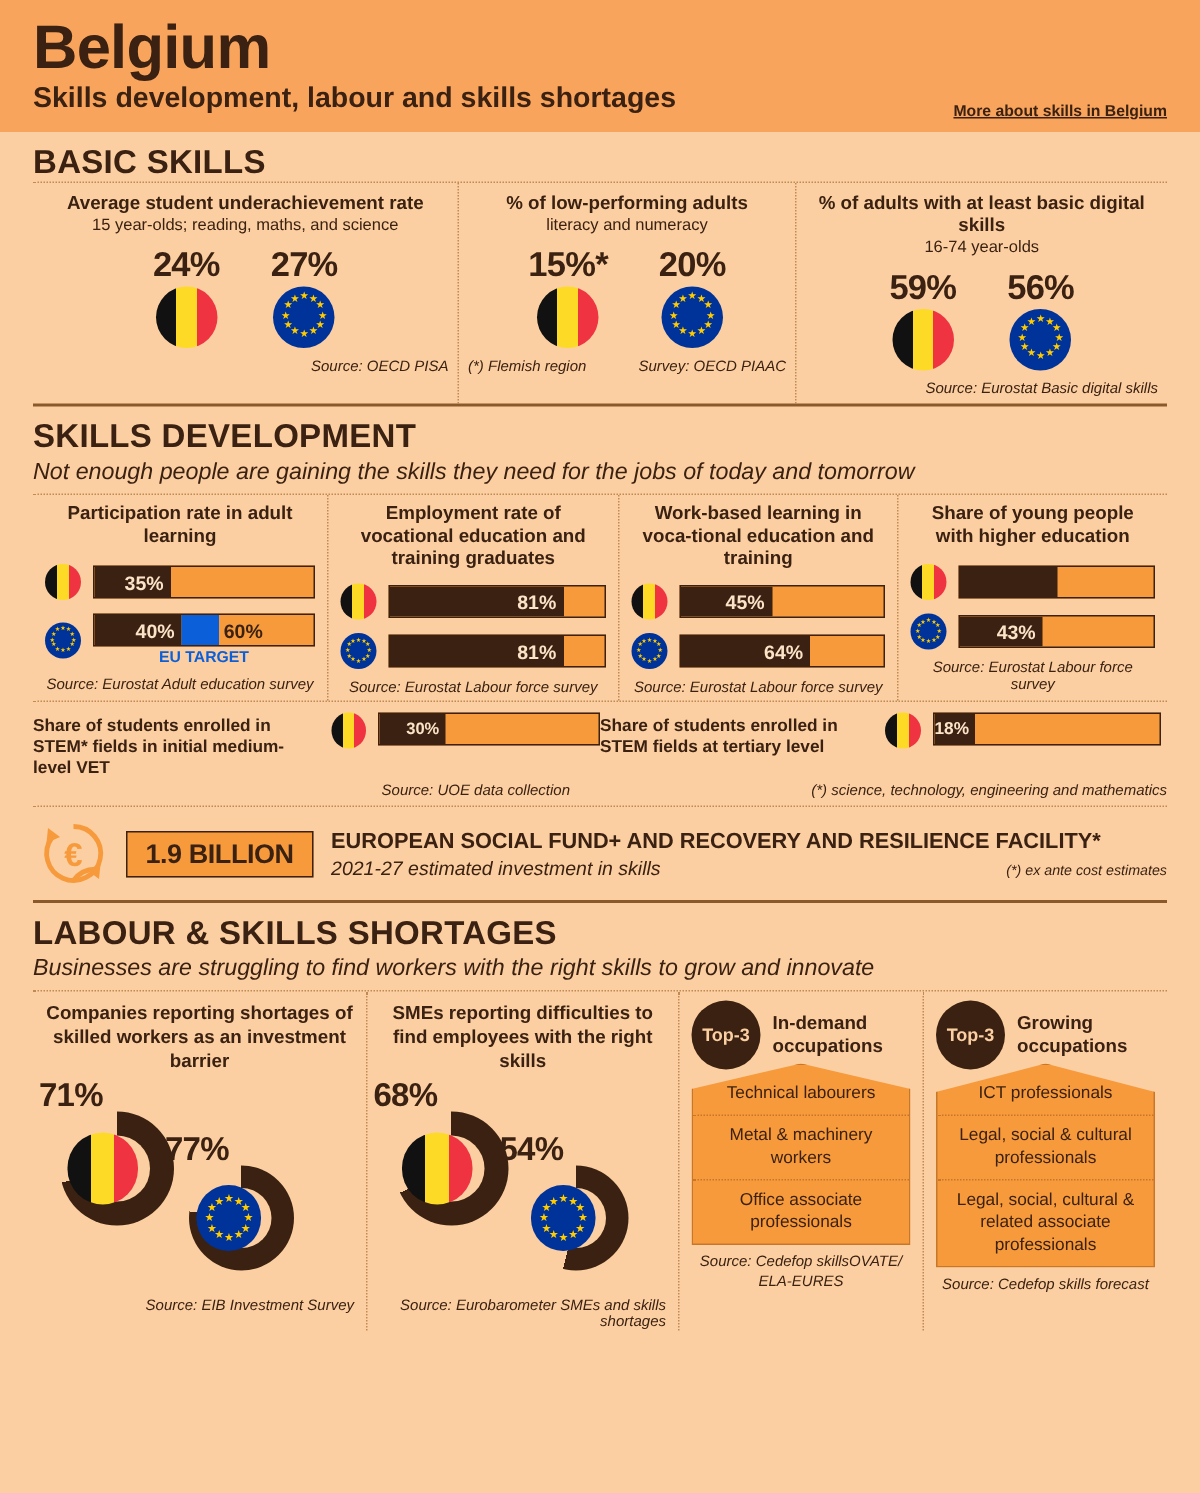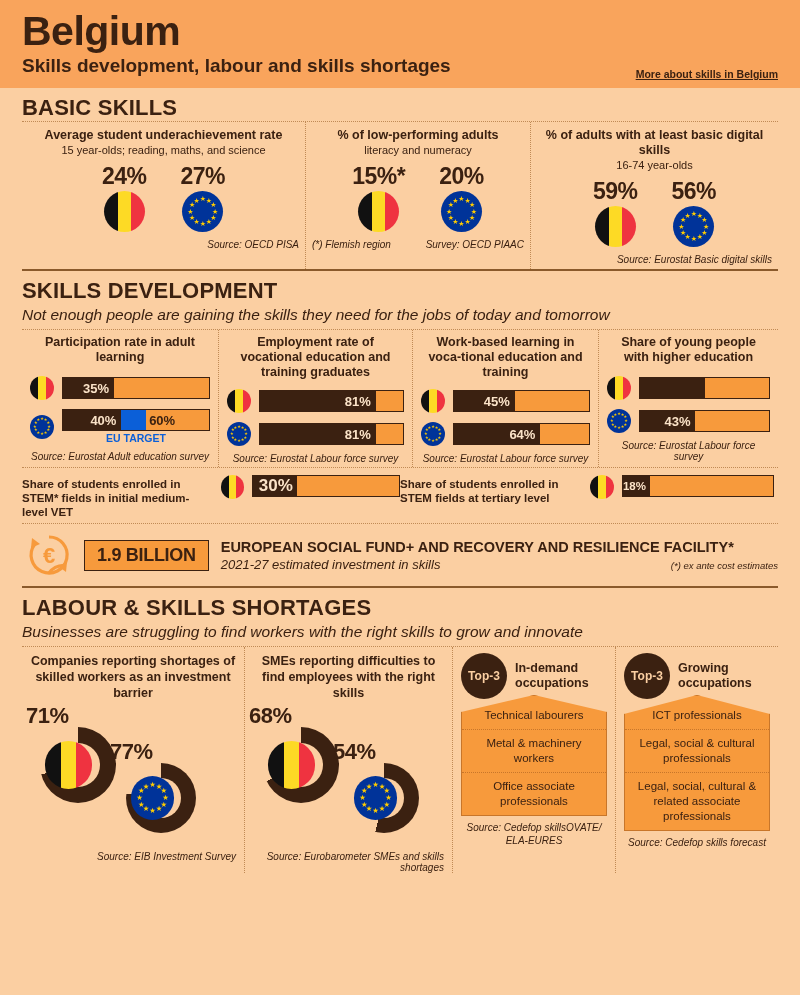--- a/index.html
+++ b/index.html
@@ -432,34 +432,38 @@
   </div>
   <div class="dotrule" style="margin:0 22px;"></div>
   <div class="section">
     <div class="stem-row" id="stem-row">
         <div class="stem-half">
           <div class="stem-txt stem-c1">Share of students enrolled in STEM* fields in initial medium-level VET</div>
           <div class="flag flag-be" style="width: 24px; height: 24px;"></div>
           <div class="stem-bar">
             <div class="bar">
               <div class="fill" style="width: 30%;"></div>
-              <div class="lbl" style="right: calc(70% + 4px); font-size: 17px;">30%</div>
+              <div class="lbl" style="right: calc(70% + 4px); font-size: 11px;">30%</div>
             </div>
           </div>
         </div>
         <div class="stem-half">
           <div class="stem-txt stem-c2">Share of students enrolled in STEM fields at tertiary level</div>
           <div class="flag flag-be" style="width: 24px; height: 24px;"></div>
           <div class="stem-bar">
             <div class="bar">
               <div class="fill" style="width: 18%;"></div>
               <div class="lbl" style="right: calc(82% + 4px); font-size: 11.5px;">18%</div>
             </div>
           </div>
         </div>
+      </div>
+    <div class="stem-src-row" id="stem-src-row" style="display:flex;padding-top:3px;">
+        <div class="stem-note" style="width: 50%; text-align: right; padding-right: 20px;">Source: UOE data collection</div>
+        <div class="stem-note" style="width: 50%; text-align: right; padding-right: 0px;">(*) science, technology, engineering and mathematics</div>
       </div>
   </div>
   <div class="dotrule" style="margin:4px 22px 0 22px;"></div>
 
   <div class="section">
     <div class="fund">
       <div class="euro-icon">
         <svg viewBox="0 0 46 46" width="46" height="46">
           <path d="M23 5 A18 18 0 1 1 8.5 12.5" fill="none" stroke="#F79A3C" stroke-width="3.2"></path>
           <path d="M23 41 A18 18 0 0 1 37.5 33.5" fill="none" stroke="#F79A3C" stroke-width="3.2"></path>

